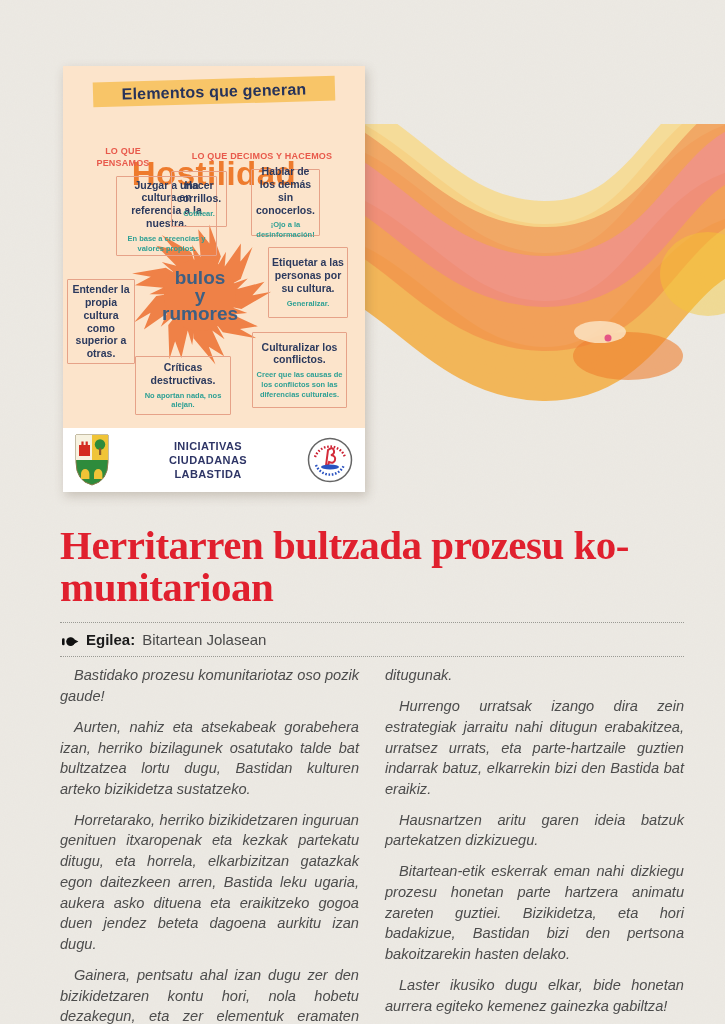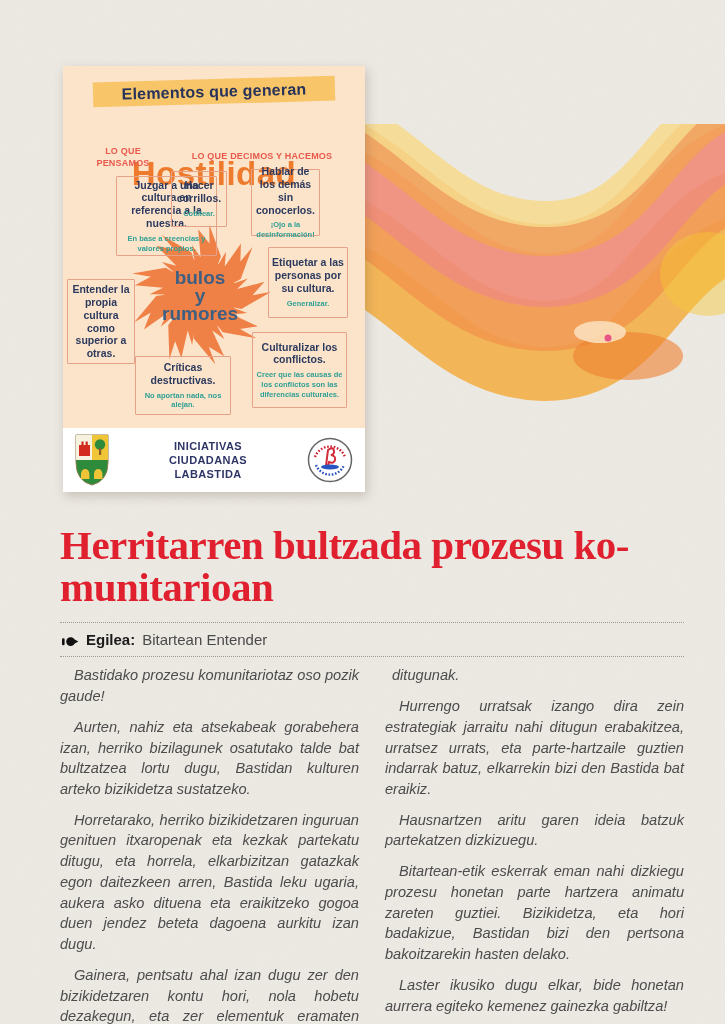--- a/index.html
+++ b/index.html
@@ -78,21 +78,21 @@
     padding:8px 2px;display:flex;align-items:flex-end;gap:7px;font-size:15px;
   }
   .byline .lbl{font-weight:bold;color:#1a1a1a;}
   .byline .val{color:#4a4a4a;}
   .cols{display:flex;gap:26px;margin-top:8px;}
   .col{width:299px;}
   .col p{
     margin:0 0 10px 0;font-style:italic;font-size:14.6px;line-height:1.42;
     color:#4c4c4c;text-align:justify;text-indent:14px;
   }
-  .col p.cont{text-indent:0;margin-left:7px;}
+  .col p.cont{text-indent:0;}
 </style>
 </head>
 <body>
 
 <svg class="texture" width="725" height="1024">
   <filter id="paperNoise">
       <feTurbulence type="fractalNoise" baseFrequency="0.9" numOctaves="2" result="n"></feTurbulence>
       <feColorMatrix in="n" type="matrix" values="0 0 0 0 0.45 0 0 0 0 0.43 0 0 0 0 0.40 0 0 0 0.10 0"></feColorMatrix>
     </filter>
   <rect width="725" height="1024" filter="url(#paperNoise)"></rect>
@@ -198,21 +198,21 @@
 <div class="article">
   <h1 class="article-title">Herritarren bultzada prozesu ko-
 munitarioan</h1>
   <div class="byline">
     <svg width="17" height="13" viewBox="0 0 17 13">
       <rect x="0" y="3.2" width="2.6" height="7" rx="1.2" fill="#111"></rect>
       <circle cx="8.6" cy="6.6" r="4.4" fill="#111"></circle>
       <path d="M8.6 2.4 L16.4 6.6 L8.6 10.8 Z" fill="#111"></path>
     </svg>
     <span class="lbl">Egilea:</span>
-    <span class="val">Bitartean Entender</span>
+    <span class="val">Bitartean Jolasean</span>
   </div>
   <div class="cols">
     <div class="col" id="col-left">
         <p>Bastidako prozesu komunitariotaz oso pozik gaude!</p>
         <p>Aurten, nahiz eta atsekabeak gorabehera izan, herriko bizilagunek osatutako talde bat bultzatzea lortu dugu, Bastidan kulturen arteko bizikidetza sustatzeko.</p>
         <p>Horretarako, herriko bizikidetzaren inguruan genituen itxaropenak eta kezkak partekatu ditugu, eta horrela, elkarbizitzan gatazkak egon daitezkeen arren, Bastida leku ugaria, aukera asko dituena eta eraikitzeko gogoa duen jendez beteta dagoena aurkitu izan dugu.</p>
         <p>Gainera, pentsatu ahal izan dugu zer den bizikidetzaren kontu hori, nola hobetu dezakegun, eta zer elementuk eramaten gaituzten etsaitasunera, eta saihestu nahi</p>
       </div>
     <div class="col" id="col-right">
         <p class="cont">ditugunak.</p>

